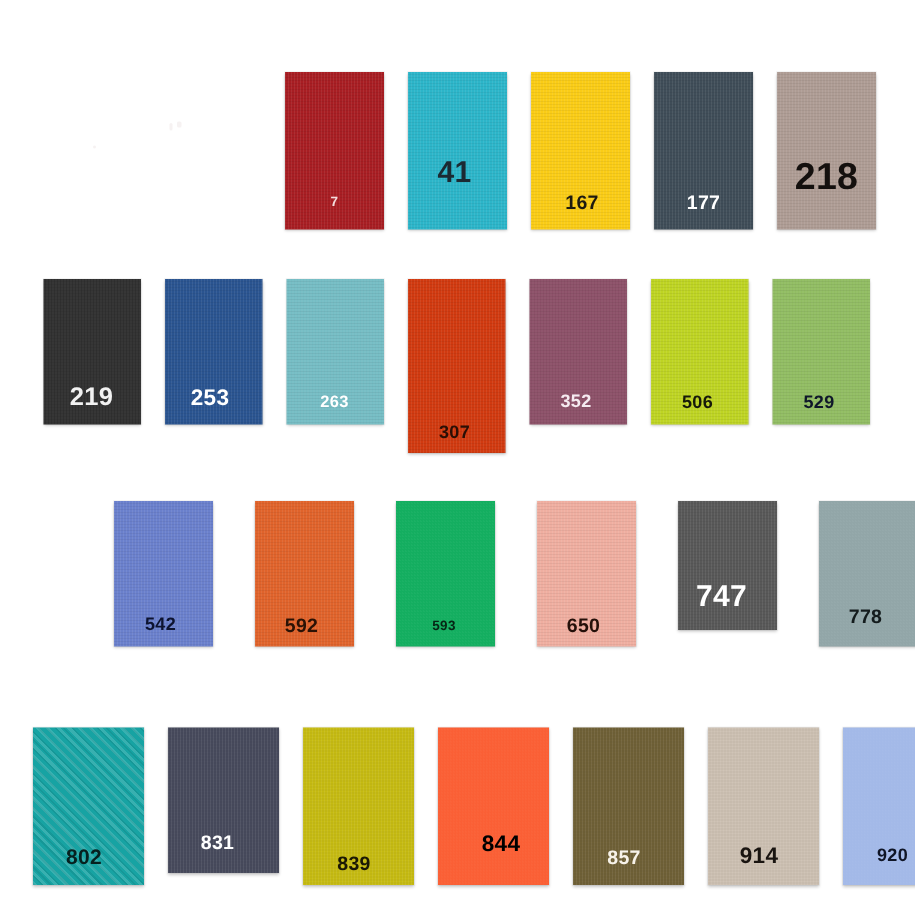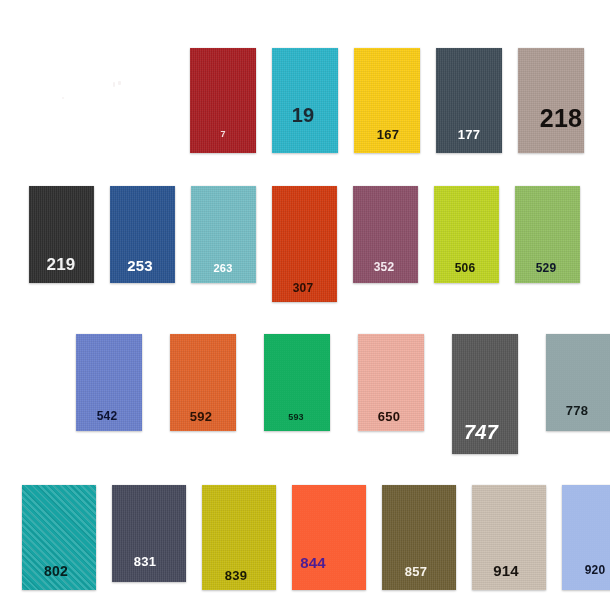--- a/index.html
+++ b/index.html
@@ -76,33 +76,33 @@
 <body>
 
 <div id="swatch-board">
     <div class="swatch-row" style="left: 190px; top: 48px; gap: 16px;">
       <div class="swatch weave-dot shadowed" style="width: 66px; height: 105px; background: rgb(168, 30, 35);">
         <span class="weave"></span>
         <span class="swatch-label" style="color: rgb(243, 222, 222); font-size: 9px; left: 33px; bottom: 14px; transform: translateX(-50%);">7</span>
       </div>
       <div class="swatch weave-dot shadowed" style="width: 66px; height: 105px; background: rgb(44, 181, 201);">
         <span class="weave"></span>
-        <span class="swatch-label" style="color: rgb(27, 42, 51); font-size: 20px; left: 31px; bottom: 28px; transform: translateX(-50%);">19</span>
+        <span class="swatch-label" style="color: rgb(27, 42, 51); font-size: 20px; left: 31px; bottom: 28px; transform: translateX(-50%);">41</span>
       </div>
       <div class="swatch weave-dot shadowed" style="width: 66px; height: 105px; background: rgb(250, 204, 22);">
         <span class="weave"></span>
         <span class="swatch-label" style="color: rgb(29, 26, 16); font-size: 13px; left: 34px; bottom: 12px; transform: translateX(-50%);">167</span>
       </div>
       <div class="swatch weave-dot shadowed" style="width: 66px; height: 105px; background: rgb(63, 77, 88);">
         <span class="weave"></span>
         <span class="swatch-label" style="color: rgb(255, 255, 255); font-size: 13px; left: 33px; bottom: 12px; transform: translateX(-50%);">177</span>
       </div>
       <div class="swatch weave-dot shadowed" style="width: 66px; height: 105px; background: rgb(174, 156, 148);">
         <span class="weave"></span>
-        <span class="swatch-label" style="color: rgb(20, 16, 14); font-size: 25px; left: 43px; bottom: 22px; transform: translateX(-50%);">218</span>
+        <span class="swatch-label" style="color: rgb(20, 16, 14); font-size: 25px; left: 33px; bottom: 22px; transform: translateX(-50%);">218</span>
       </div>
     </div>
     <div class="swatch-row" style="left: 29px; top: 186px; gap: 16px;">
       <div class="swatch weave-dot shadowed" style="width: 65px; height: 97px; background: rgb(47, 47, 47);">
         <span class="weave"></span>
         <span class="swatch-label" style="color: rgb(242, 242, 242); font-size: 17px; left: 32px; bottom: 10px; transform: translateX(-50%);">219</span>
       </div>
       <div class="swatch weave-dot shadowed" style="width: 65px; height: 97px; background: rgb(42, 84, 144);">
         <span class="weave"></span>
         <span class="swatch-label" style="color: rgb(255, 255, 255); font-size: 15px; left: 30px; bottom: 10px; transform: translateX(-50%);">253</span>
@@ -138,21 +138,21 @@
         <span class="swatch-label" style="color: rgb(43, 18, 5); font-size: 13px; left: 31px; bottom: 8px; transform: translateX(-50%);">592</span>
       </div>
       <div class="swatch weave-flat shadowed" style="width: 66px; height: 97px; background: rgb(20, 174, 96);">
         <span class="weave"></span>
         <span class="swatch-label" style="color: rgb(6, 38, 21); font-size: 9px; left: 32px; bottom: 9px; transform: translateX(-50%);">593</span>
       </div>
       <div class="swatch weave-dot shadowed" style="width: 66px; height: 97px; background: rgb(239, 174, 160);">
         <span class="weave"></span>
         <span class="swatch-label" style="color: rgb(36, 16, 9); font-size: 13px; left: 31px; bottom: 8px; transform: translateX(-50%);">650</span>
       </div>
-      <div class="swatch weave-dot shadowed" style="width: 66px; height: 120px; background: rgb(88, 88, 88); font-style: italic;">
+      <div class="swatch weave-dot shadowed" style="width: 66px; height: 86px; background: rgb(88, 88, 88);">
         <span class="weave"></span>
         <span class="swatch-label" style="color: rgb(255, 255, 255); font-size: 20px; left: 29px; bottom: 12px; transform: translateX(-50%);">747</span>
       </div>
       <div class="swatch weave-flat shadowed" style="width: 66px; height: 97px; background: rgb(146, 166, 168);">
         <span class="weave"></span>
         <span class="swatch-label" style="color: rgb(20, 28, 29); font-size: 13px; left: 31px; bottom: 14px; transform: translateX(-50%);">778</span>
       </div>
       <div class="swatch weave-dot shadowed" style="width: 66px; height: 97px; background: rgb(155, 145, 132);">
         <span class="weave"></span>
         <span class="swatch-label" style="color: rgb(22, 18, 12); font-size: 13px; left: 31px; bottom: 12px; transform: translateX(-50%);">782</span>
@@ -166,21 +166,21 @@
       <div class="swatch weave-dot shadowed" style="width: 74px; height: 97px; background: rgb(71, 74, 92);">
         <span class="weave"></span>
         <span class="swatch-label" style="color: rgb(255, 255, 255); font-size: 13px; left: 33px; bottom: 14px; transform: translateX(-50%);">831</span>
       </div>
       <div class="swatch weave-dot shadowed" style="width: 74px; height: 105px; background: rgb(198, 187, 18);">
         <span class="weave"></span>
         <span class="swatch-label" style="color: rgb(26, 24, 5); font-size: 13px; left: 34px; bottom: 8px; transform: translateX(-50%);">839</span>
       </div>
       <div class="swatch weave-flat shadowed" style="width: 74px; height: 105px; background: rgb(250, 95, 53);">
         <span class="weave"></span>
-        <span class="swatch-label" style="color: #4c1d95; font-size: 15px; left: 21px; bottom: 20px; transform: translateX(-50%);">844</span>
+        <span class="swatch-label" style="color: #000000; font-size: 15px; left: 42px; bottom: 20px; transform: translateX(-50%);">844</span>
       </div>
       <div class="swatch weave-dot shadowed" style="width: 74px; height: 105px; background: rgb(111, 96, 54);">
         <span class="weave"></span>
         <span class="swatch-label" style="color: rgb(247, 242, 233); font-size: 13px; left: 34px; bottom: 12px; transform: translateX(-50%);">857</span>
       </div>
       <div class="swatch weave-dot shadowed" style="width: 74px; height: 105px; background: rgb(204, 192, 178);">
         <span class="weave"></span>
         <span class="swatch-label" style="color: rgb(25, 20, 16); font-size: 15px; left: 34px; bottom: 12px; transform: translateX(-50%);">914</span>
       </div>
       <div class="swatch weave-flat shadowed" style="width: 74px; height: 105px; background: rgb(163, 185, 232);">

